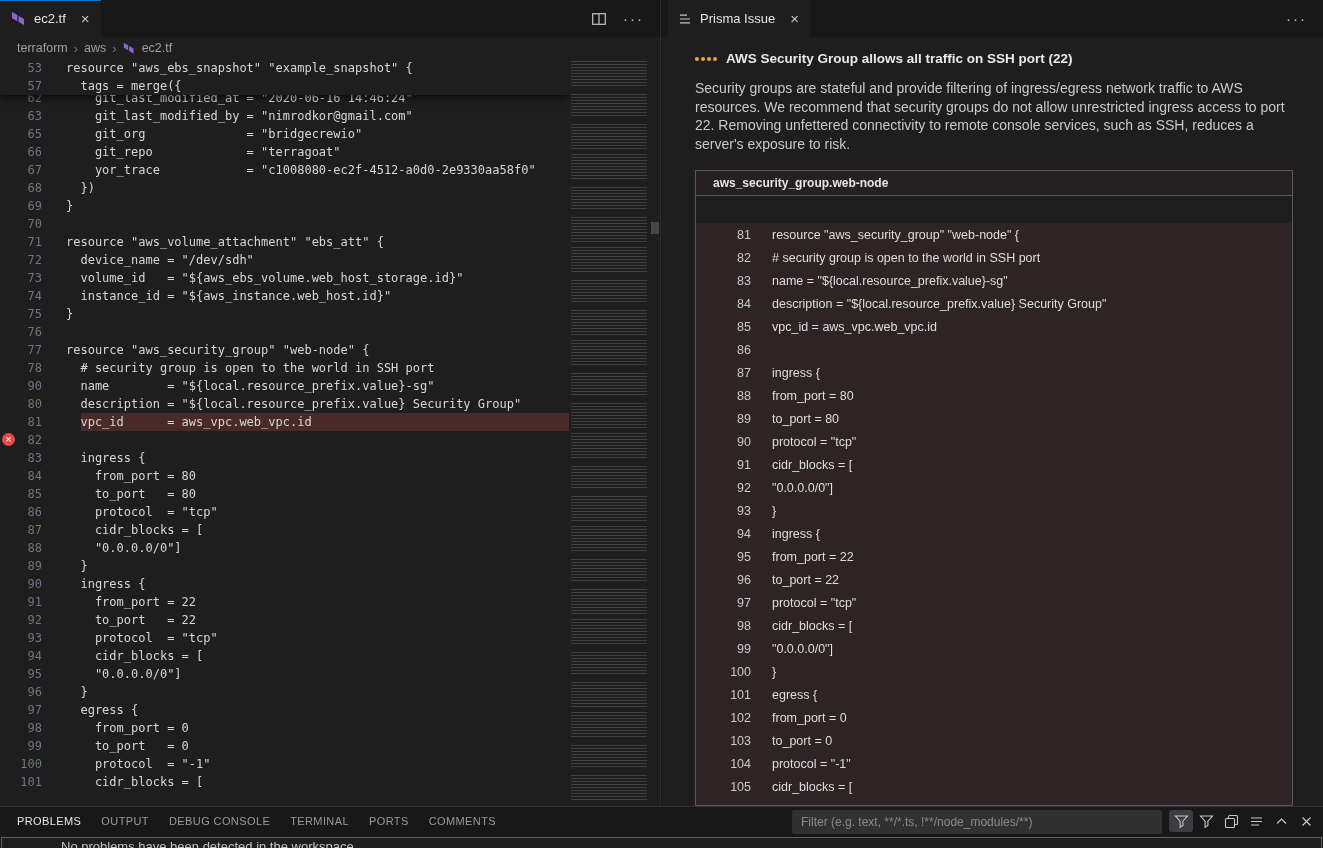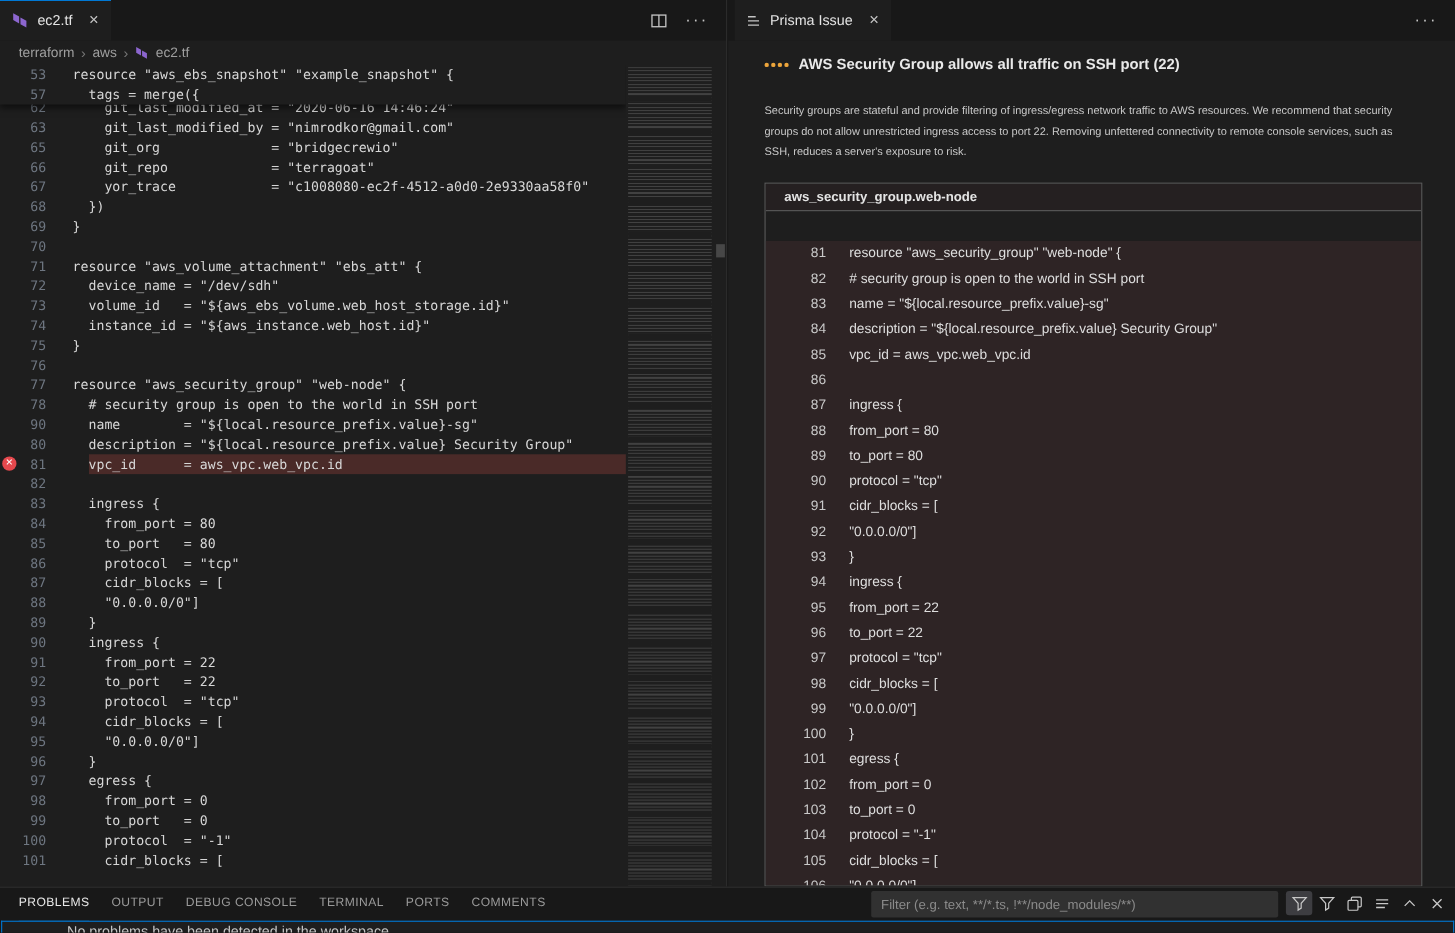--- a/index.html
+++ b/index.html
@@ -22,21 +22,21 @@
                   display:flex; flex-direction:column; }
   .breadcrumb { height:22px; display:flex; align-items:center; gap:6px; padding-left:17px;
                 font-size:12.5px; color:#9f9f9f; flex:none; background:#1e1e1e; }
   .breadcrumb .sep { color:#767676; font-size:13px; }
   .breadcrumb .crumb { cursor:default; }
 
   .editor-body { flex:1; display:flex; position:relative; overflow:hidden; }
   .code-wrap { flex:1; position:relative; overflow:hidden; }
   .lines { padding-top:36px; }
   .line { display:flex; height:18px; line-height:18px; white-space:pre;
-          font-family:"DejaVu Sans Mono","Liberation Mono",monospace; font-size:12px; }
+          font-family:"DejaVu Sans Mono","Liberation Mono",monospace; font-size:12px;align-items:flex-end; }
   .line.clipped { margin-top:-6px; }
   .err-slot { width:18px; flex:none; position:relative; }
   .line.error .err-slot::before { content:"×"; position:absolute; left:2px; top:2px; width:13px; height:13px;
           background:#e5484d; border-radius:50%; color:#fff; font-size:11px; line-height:12px;
           text-align:center; font-family:"Liberation Sans",sans-serif; }
   .ln { width:24px; flex:none; text-align:right; color:#6e7681; }
   .ltext { flex:1; color:#d7d7d7; padding-left:24px; }
   .line.error .ltext { background:linear-gradient(90deg,transparent 0,transparent 39px,#4a2a28 39px); }
   .sticky { position:absolute; left:0; top:0; right:0; background:#1e1e1e; z-index:3;
             box-shadow:0 3px 6px rgba(0,0,0,.55); }
@@ -49,21 +49,21 @@
   .scroll-thumb { position:absolute; top:163px; left:1px; width:8px; height:12px; background:rgba(121,121,121,.45); }
 
   
   .right-panel { position:absolute; left:662px; top:0; width:661px; height:806px;
                  background:#1e1e1e; display:flex; flex-direction:column; }
   .panel-body { flex:1; padding:10px 32px 0 33px; overflow:hidden; display:flex; flex-direction:column; }
   .issue-title { display:flex; align-items:center; gap:9px; margin-top:4px; flex:none; }
   .dots { display:flex; gap:2px; }
   .dots i { width:4px; height:4px; border-radius:50%; background:#eda53b; }
   .issue-title h1 { font-size:13.5px; font-weight:bold; color:#e9e9e9; }
-  .desc { margin-top:27px; font-size:10px; line-height:18.5px; color:#c9c9c9; max-width:594px; flex:none; }
+  .desc { margin-top:13px; font-size:14px; line-height:18.5px; color:#c9c9c9; max-width:594px; flex:none; }
   .code-block { margin-top:17px; border:1px solid #5a5a5a; width:598px; flex:1;
                 display:flex; flex-direction:column; overflow:hidden;gap:27px; }
   .cb-header { height:25px; line-height:25px; background:#252021; border-bottom:1px solid #5a5a5a;
                font-size:12px; font-weight:bold; color:#e4e4e4; padding-left:17px; flex:none; }
   .cb-body { flex:1; background:#2e2425; overflow:hidden; }
   .cb-line { display:flex; height:23px; align-items:center; font-size:12.5px; }
   .cb-num { width:55px; text-align:right; color:#c9c9c9; flex:none; }
   .cb-text { margin-left:21px; color:#dedede; white-space:pre; }
 
   

